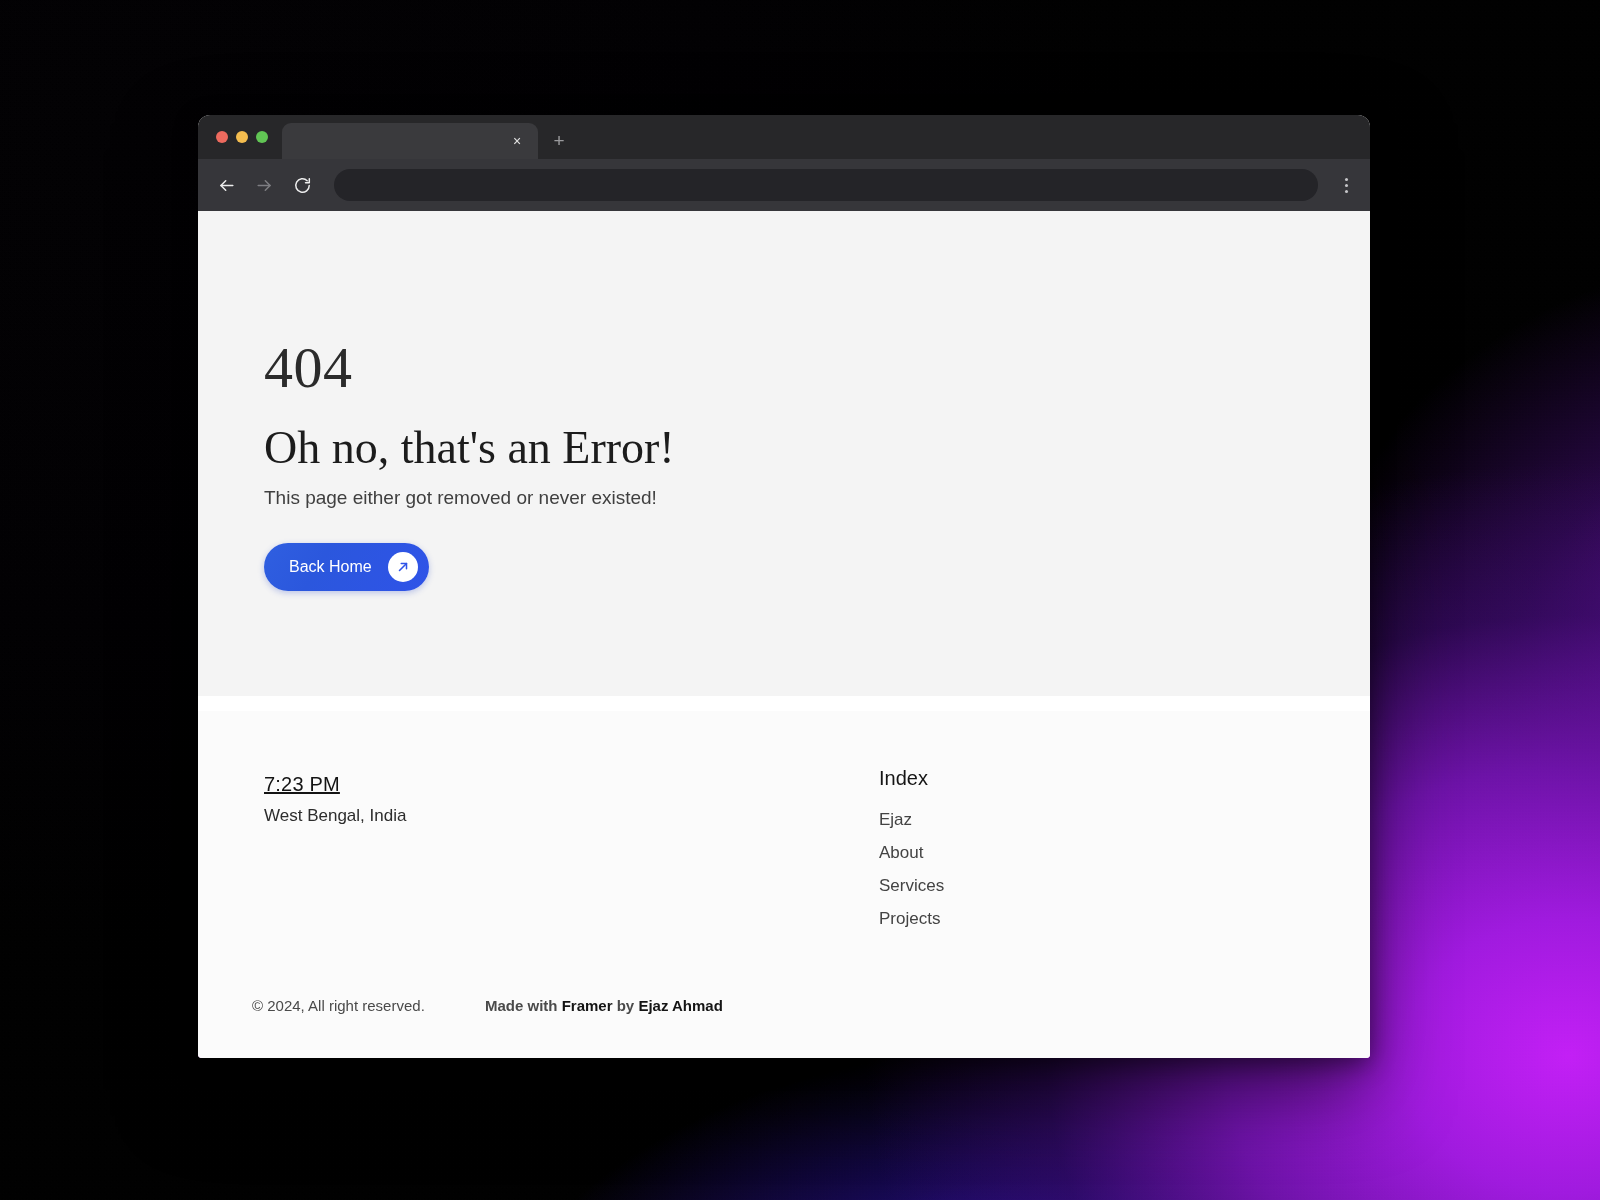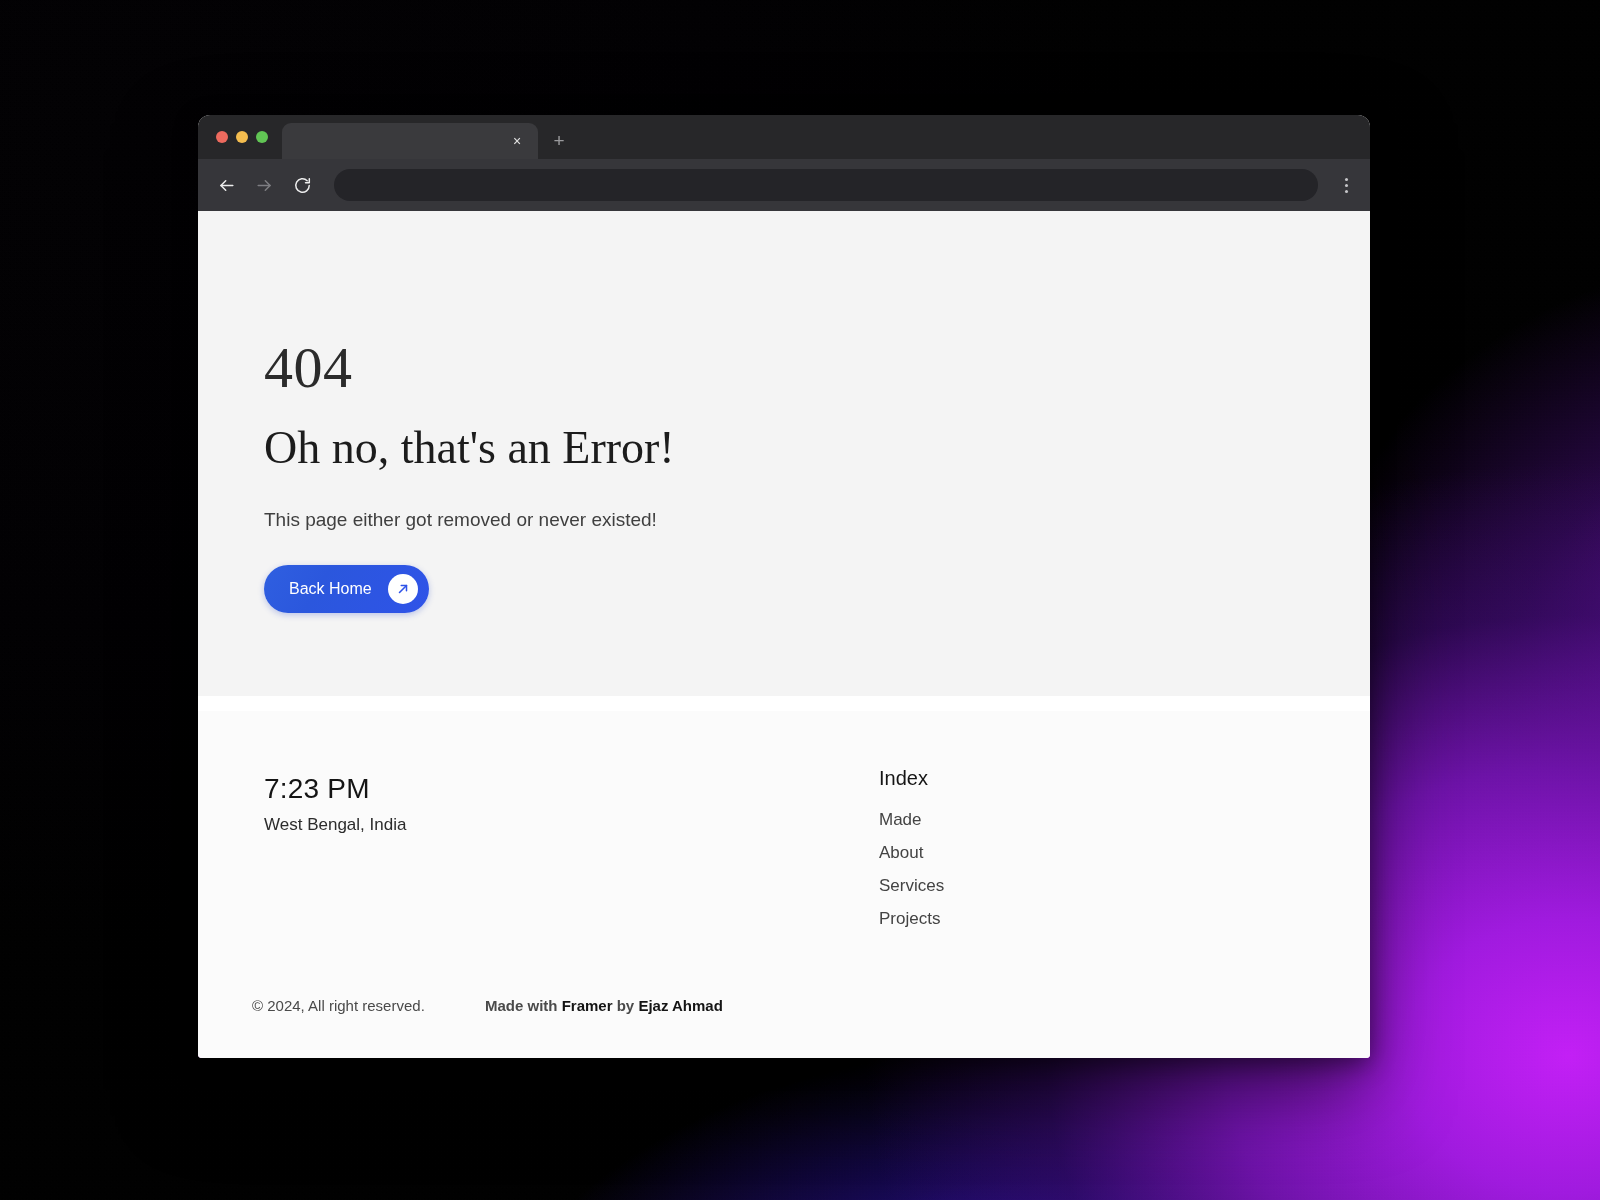--- a/index.html
+++ b/index.html
@@ -177,21 +177,21 @@
     letter-spacing: 0.5px;
     line-height: 1;
     margin-bottom: 26px;
   }
   .err-title {
     font-family: "Liberation Serif", "DejaVu Serif", serif;
     font-size: 46px;
     font-weight: 400;
     color: #1c1c1c;
     line-height: 1.08;
-    margin-bottom: 36px;
+    margin-bottom: 14px;
   }
   .err-sub {
     font-size: 19px;
     color: #3f3f3f;
     font-weight: 400;
     margin-bottom: 34px;
   }
   .back-home {
     display: inline-flex;
     align-items: center;
@@ -229,25 +229,26 @@
     flex: 1 1 auto;
     padding: 56px 66px 0 66px;
     position: relative;
   }
   .footer-top {
     display: flex;
     align-items: flex-start;
   }
   .footer-left { width: 615px; flex: 0 0 auto; padding-top: 6px; }
   .clock {
-    font-size: 28px;
+    font-size: 20px;
     color: #141414;
     font-weight: 400;
     letter-spacing: 0.2px;
     margin-bottom: 10px;
+    text-decoration: underline;
   }
   .location {
     font-size: 17px;
     color: #2c2c2c;
   }
   .link-col { width: 230px; flex: 0 0 auto; }
   .col-title {
     font-size: 20px;
     color: #151515;
     font-weight: 400;
@@ -354,21 +355,21 @@
     <footer class="footer">
       <div class="footer-top">
 
         <div class="footer-left">
           <div class="clock">7:23 PM</div>
           <div class="location">West Bengal, India</div>
         </div>
 
         <nav class="link-col">
           <div class="col-title">Index</div>
-          <a class="col-link">Made</a>
+          <a class="col-link">Ejaz</a>
           <a class="col-link">About</a>
           <a class="col-link">Services</a>
           <a class="col-link">Projects</a>
         </nav>
 
 
       </div>
 
       <div class="footer-bottom">
         <div class="copyright">© 2024, All right reserved.</div>

